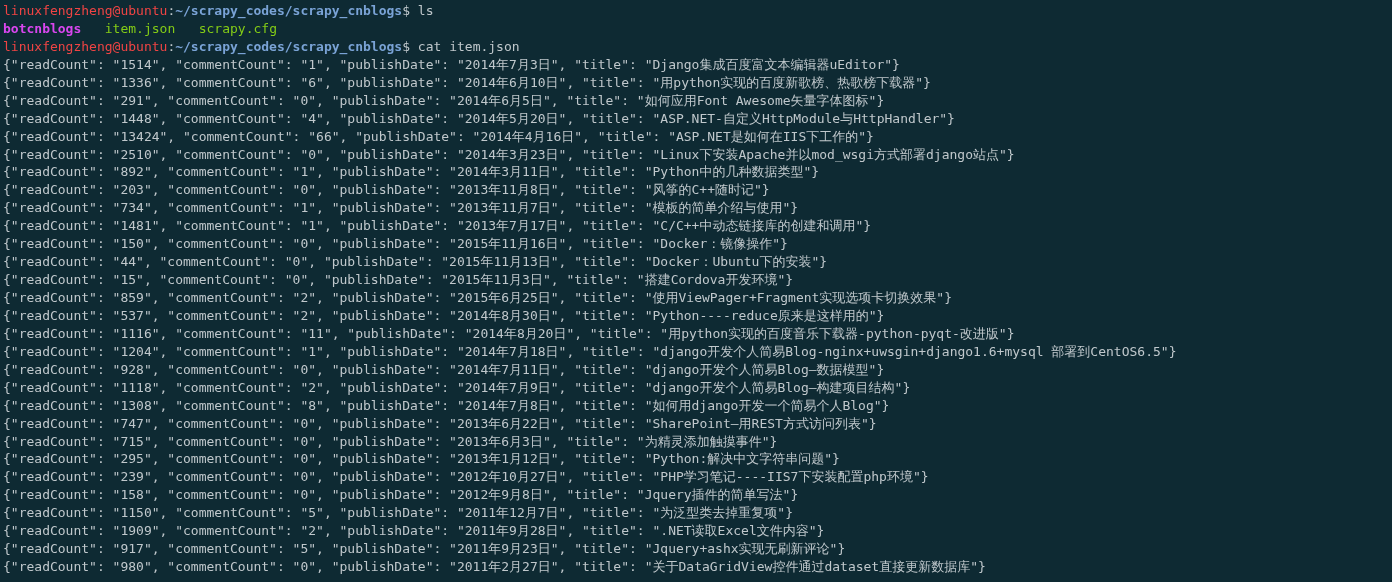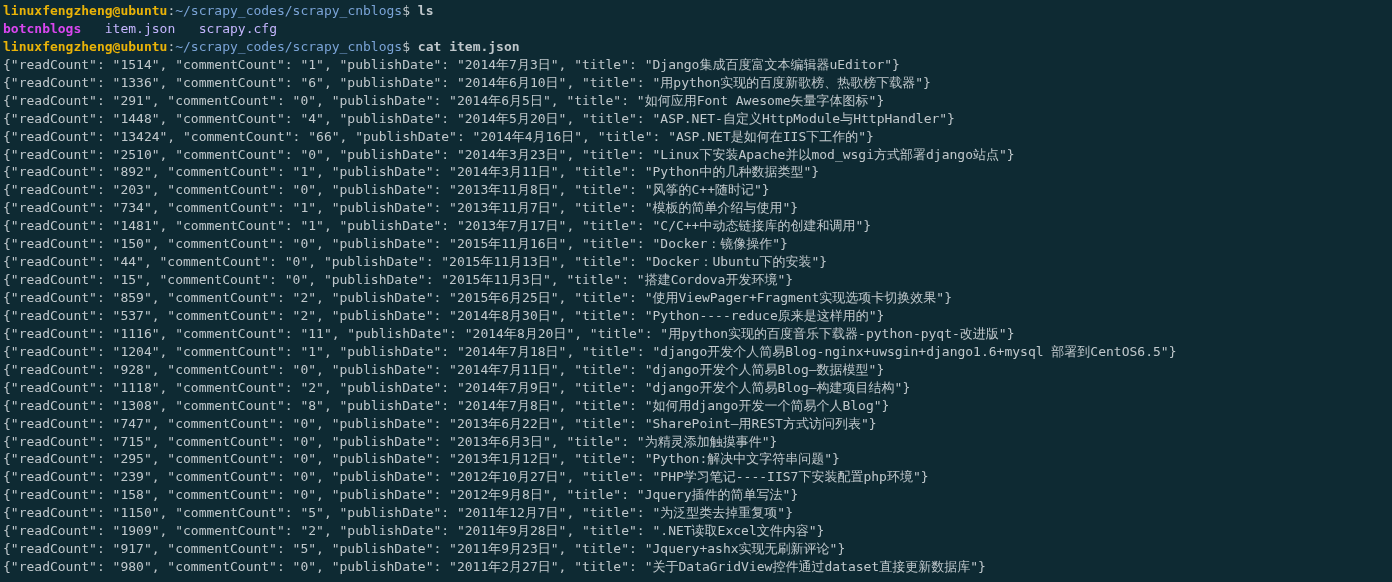--- a/index.html
+++ b/index.html
@@ -12,24 +12,24 @@
     line-height: 1.38;
     width: 1392px;
     height: 582px;
     overflow: hidden;
   }
   .terminal {
     padding: 2px 3px;
     white-space: pre;
   }
   .line { display: block; }
-  .prompt-user { color: #eab308; font-weight: bold; }
-  .prompt-path { color: #7aa3d6; font-weight: normal; }
+  .prompt-user { color: #ef4444; font-weight: normal; }
+  .prompt-path { color: #7aa3d6; font-weight: bold; }
   .prompt-dollar { color: #c0c8cc; }
-  .cmd { color: #c0c8cc; font-weight: bold; }
+  .cmd { color: #c0c8cc; }
   .dir { color: #d946ef; font-weight: bold; }
-  .file { color: #c4b5fd; }
+  .file { color: #84cc16; }
   .json-line { color: #c0c8cc; }
 </style>
 </head>
 <body>
 
 <div class="terminal" id="term"><div class="line"><span class="prompt-user">linuxfengzheng@ubuntu</span><span class="prompt-dollar">:</span><span class="prompt-path">~/scrapy_codes/scrapy_cnblogs</span><span class="prompt-dollar">$ </span><span class="cmd">ls</span></div><div class="line"><span class="dir">botcnblogs</span><span>   </span><span class="file">item.json</span><span>   </span><span class="file">scrapy.cfg</span></div><div class="line"><span class="prompt-user">linuxfengzheng@ubuntu</span><span class="prompt-dollar">:</span><span class="prompt-path">~/scrapy_codes/scrapy_cnblogs</span><span class="prompt-dollar">$ </span><span class="cmd">cat item.json</span></div><div class="line json-line">{"readCount": "1514", "commentCount": "1", "publishDate": "2014年7月3日", "title": "Django集成百度富文本编辑器uEditor"}</div><div class="line json-line">{"readCount": "1336", "commentCount": "6", "publishDate": "2014年6月10日", "title": "用python实现的百度新歌榜、热歌榜下载器"}</div><div class="line json-line">{"readCount": "291", "commentCount": "0", "publishDate": "2014年6月5日", "title": "如何应用Font Awesome矢量字体图标"}</div><div class="line json-line">{"readCount": "1448", "commentCount": "4", "publishDate": "2014年5月20日", "title": "ASP.NET-自定义HttpModule与HttpHandler"}</div><div class="line json-line">{"readCount": "13424", "commentCount": "66", "publishDate": "2014年4月16日", "title": "ASP.NET是如何在IIS下工作的"}</div><div class="line json-line">{"readCount": "2510", "commentCount": "0", "publishDate": "2014年3月23日", "title": "Linux下安装Apache并以mod_wsgi方式部署django站点"}</div><div class="line json-line">{"readCount": "892", "commentCount": "1", "publishDate": "2014年3月11日", "title": "Python中的几种数据类型"}</div><div class="line json-line">{"readCount": "203", "commentCount": "0", "publishDate": "2013年11月8日", "title": "风筝的C++随时记"}</div><div class="line json-line">{"readCount": "734", "commentCount": "1", "publishDate": "2013年11月7日", "title": "模板的简单介绍与使用"}</div><div class="line json-line">{"readCount": "1481", "commentCount": "1", "publishDate": "2013年7月17日", "title": "C/C++中动态链接库的创建和调用"}</div><div class="line json-line">{"readCount": "150", "commentCount": "0", "publishDate": "2015年11月16日", "title": "Docker：镜像操作"}</div><div class="line json-line">{"readCount": "44", "commentCount": "0", "publishDate": "2015年11月13日", "title": "Docker：Ubuntu下的安装"}</div><div class="line json-line">{"readCount": "15", "commentCount": "0", "publishDate": "2015年11月3日", "title": "搭建Cordova开发环境"}</div><div class="line json-line">{"readCount": "859", "commentCount": "2", "publishDate": "2015年6月25日", "title": "使用ViewPager+Fragment实现选项卡切换效果"}</div><div class="line json-line">{"readCount": "537", "commentCount": "2", "publishDate": "2014年8月30日", "title": "Python----reduce原来是这样用的"}</div><div class="line json-line">{"readCount": "1116", "commentCount": "11", "publishDate": "2014年8月20日", "title": "用python实现的百度音乐下载器-python-pyqt-改进版"}</div><div class="line json-line">{"readCount": "1204", "commentCount": "1", "publishDate": "2014年7月18日", "title": "django开发个人简易Blog-nginx+uwsgin+django1.6+mysql 部署到CentOS6.5"}</div><div class="line json-line">{"readCount": "928", "commentCount": "0", "publishDate": "2014年7月11日", "title": "django开发个人简易Blog—数据模型"}</div><div class="line json-line">{"readCount": "1118", "commentCount": "2", "publishDate": "2014年7月9日", "title": "django开发个人简易Blog—构建项目结构"}</div><div class="line json-line">{"readCount": "1308", "commentCount": "8", "publishDate": "2014年7月8日", "title": "如何用django开发一个简易个人Blog"}</div><div class="line json-line">{"readCount": "747", "commentCount": "0", "publishDate": "2013年6月22日", "title": "SharePoint—用REST方式访问列表"}</div><div class="line json-line">{"readCount": "715", "commentCount": "0", "publishDate": "2013年6月3日", "title": "为精灵添加触摸事件"}</div><div class="line json-line">{"readCount": "295", "commentCount": "0", "publishDate": "2013年1月12日", "title": "Python:解决中文字符串问题"}</div><div class="line json-line">{"readCount": "239", "commentCount": "0", "publishDate": "2012年10月27日", "title": "PHP学习笔记----IIS7下安装配置php环境"}</div><div class="line json-line">{"readCount": "158", "commentCount": "0", "publishDate": "2012年9月8日", "title": "Jquery插件的简单写法"}</div><div class="line json-line">{"readCount": "1150", "commentCount": "5", "publishDate": "2011年12月7日", "title": "为泛型类去掉重复项"}</div><div class="line json-line">{"readCount": "1909", "commentCount": "2", "publishDate": "2011年9月28日", "title": ".NET读取Excel文件内容"}</div><div class="line json-line">{"readCount": "917", "commentCount": "5", "publishDate": "2011年9月23日", "title": "Jquery+ashx实现无刷新评论"}</div><div class="line json-line">{"readCount": "980", "commentCount": "0", "publishDate": "2011年2月27日", "title": "关于DataGridView控件通过dataset直接更新数据库"}</div></div>
 
 </body></html>

